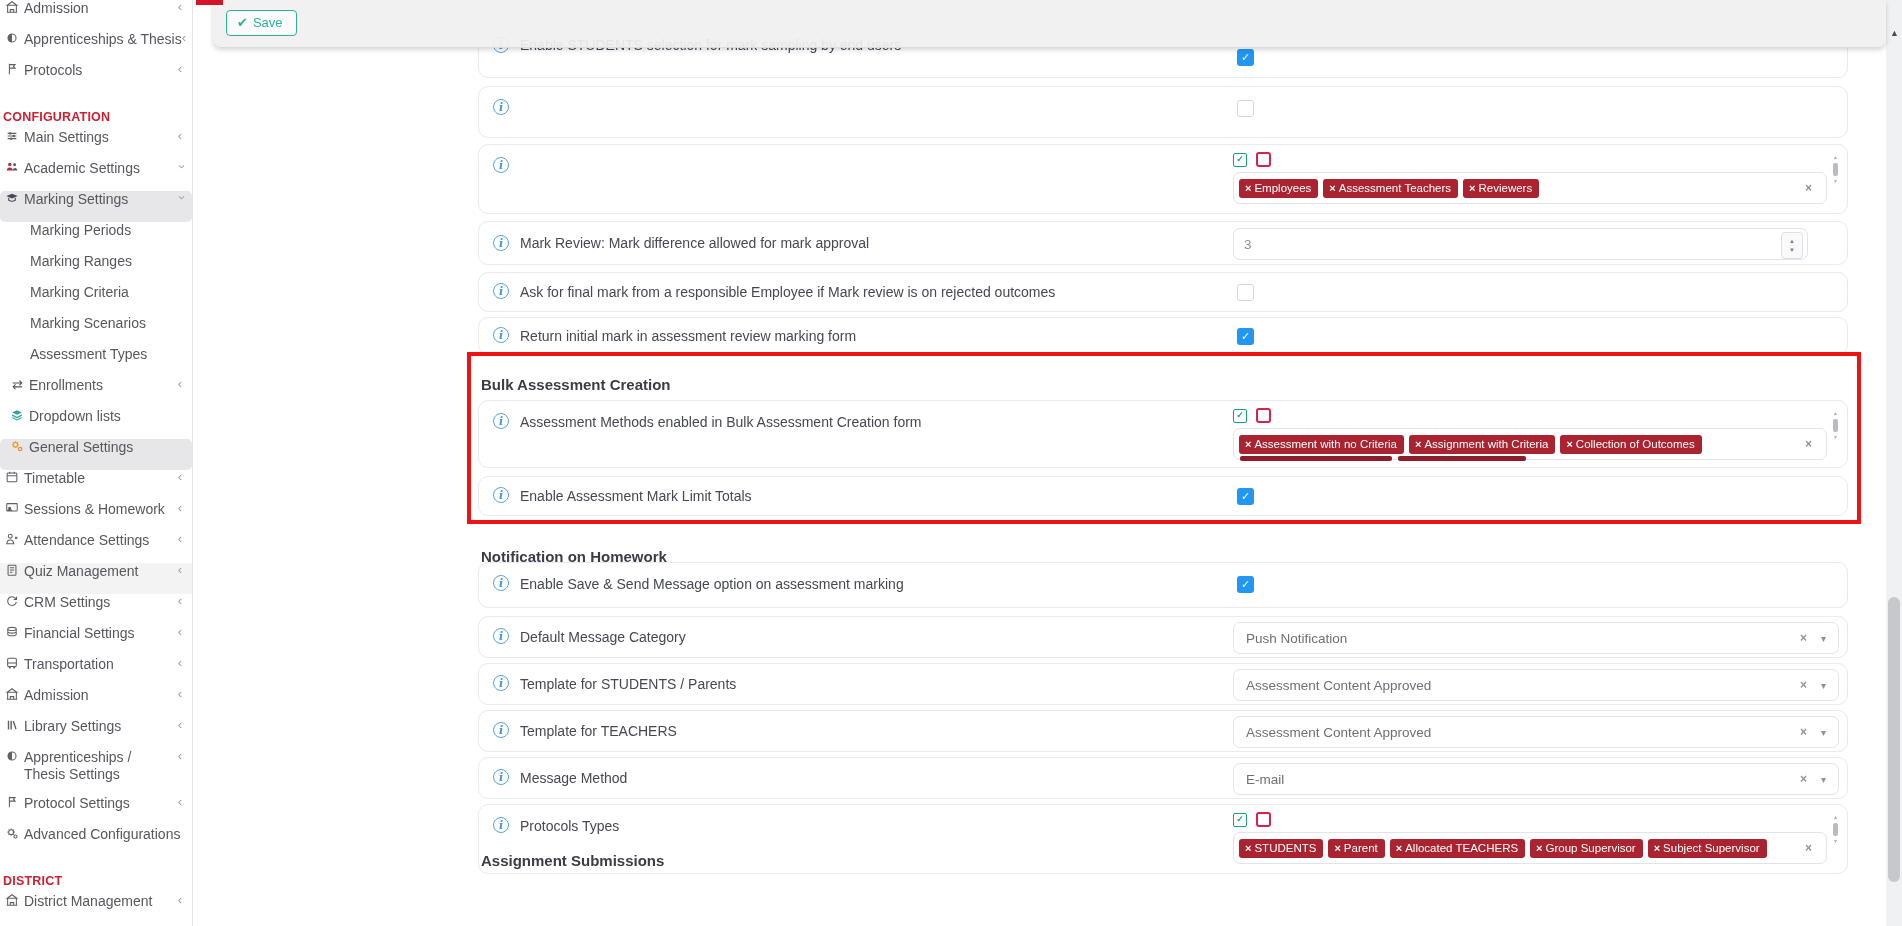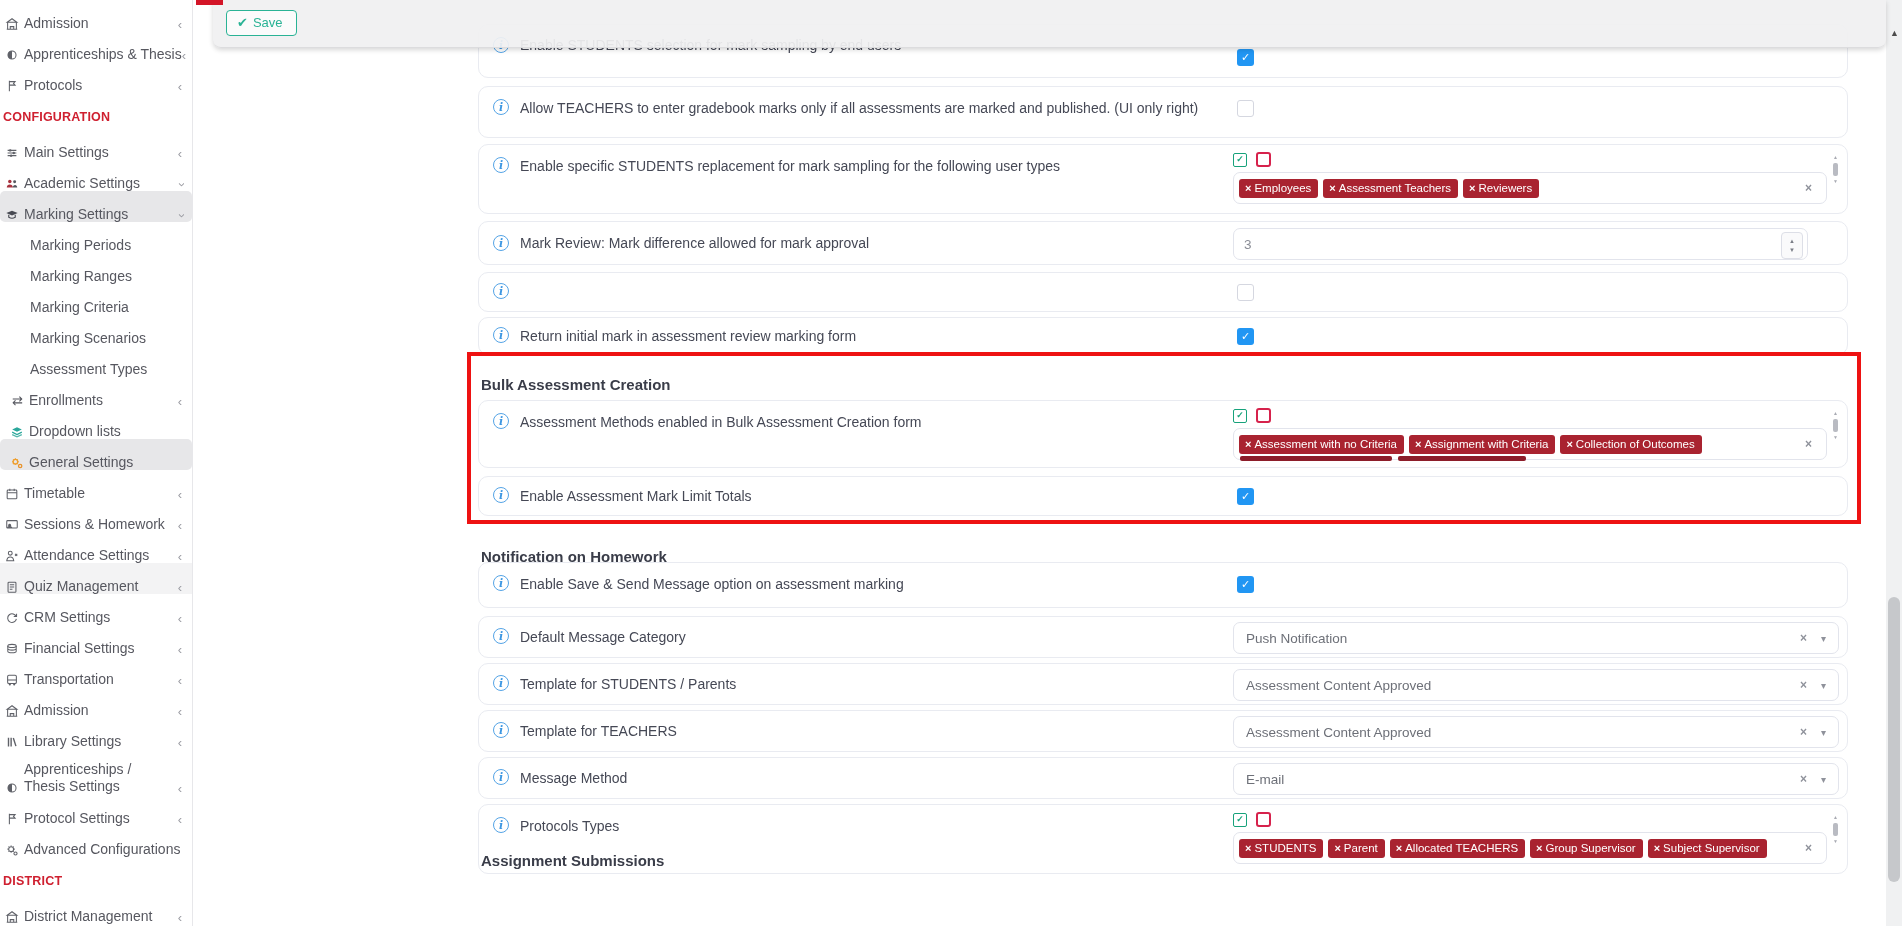--- a/index.html
+++ b/index.html
@@ -1,20 +1,20 @@
 <!DOCTYPE html>
 <html><head>
 <meta charset="utf-8">
 <style>
   html,body{margin:0;padding:0;background:#fff}
   .page{position:relative;width:1902px;height:926px;background:#fff;font-family:"Liberation Sans",sans-serif;overflow:hidden}
 
   
   .sidebar{position:absolute;left:0;top:0;width:192px;height:926px;background:#fff;border-right:1px solid #e7e7ea;overflow:hidden;z-index:2}
-  .s-item{display:flex;align-items:flex-end;height:31px;padding:0 10px 0 5px;font-size:14px;color:#56575f;cursor:pointer}
+  .s-item{display:flex;align-items:flex-start;height:31px;padding:0 10px 0 5px;font-size:14px;color:#56575f;cursor:pointer}
   .s-item.lvl2{padding-left:10px}
   .s-item.lvl3{padding-left:30px}
   .s-item.active{background:#e7e7e9;border-radius:5px}
   .s-item.hovered{background:#f3f3f4}
   .s-item.two{height:46px}
   .s-item.two .s-label{white-space:normal;width:148px;line-height:1.2}
   .s-label{white-space:nowrap}
   .sicon{width:14px;height:14px;margin-right:5px;stroke:#5f6168;fill:none;stroke-width:1.2;flex:none}
   .gicon{width:15px;margin-right:4px;font-size:13px;color:#55565e;flex:none;text-align:center}
   .chev{margin-left:auto;color:#9b9ca3;font-size:13px;line-height:1}
@@ -318,27 +318,25 @@
   <main class="content">
 
     <section class="card" style="top:24px;height:54px">
       <span class="ic">i</span>
       <span class="lbl" style="top:12px">Enable STUDENTS selection for mark sampling by end users</span>
       <span class="cb on" style="top:24px"><span>✓</span></span>
     </section>
 
     <section class="card" style="top:86px;height:52px">
       <span class="ic">i</span>
-      <span class="lbl">Allow TEACHERS to enter gradebook marks only if all assessments are marked and published. (UI only right)</span>
       <span class="cb off" style="top:13px"></span>
     </section>
 
     <section class="card" style="top:144px;height:70px">
       <span class="ic">i</span>
-      <span class="lbl">Enable specific STUDENTS replacement for mark sampling for the following user types</span>
       <div class="zone" style="top:8px">
         <div class="tagline">
           <span class="gchk"><span>✓</span></span>
           <span class="rchk"></span>
         </div>
         <div class="tagbox">
           <span class="tag">
               <span class="tx">×</span>
               <span>Employees</span>
             </span>
@@ -369,20 +367,21 @@
           <span class="spin">
             <span>▲</span>
             <span>▼</span>
           </span>
         </div>
       </div>
     </section>
 
     <section class="card" style="top:272px;height:40px">
       <span class="ic" style="top:10px">i</span>
+      <span class="lbl" style="top:11px">Ask for final mark from a responsible Employee if Mark review is on rejected outcomes</span>
       <span class="cb off" style="top:11px"></span>
     </section>
 
     <section class="card" style="top:317px;height:38px">
       <span class="ic" style="top:9px">i</span>
       <span class="lbl" style="top:10px">Return initial mark in assessment review marking form</span>
       <span class="cb on" style="top:10px"><span>✓</span></span>
     </section>
 
     <div class="redbox"></div>

